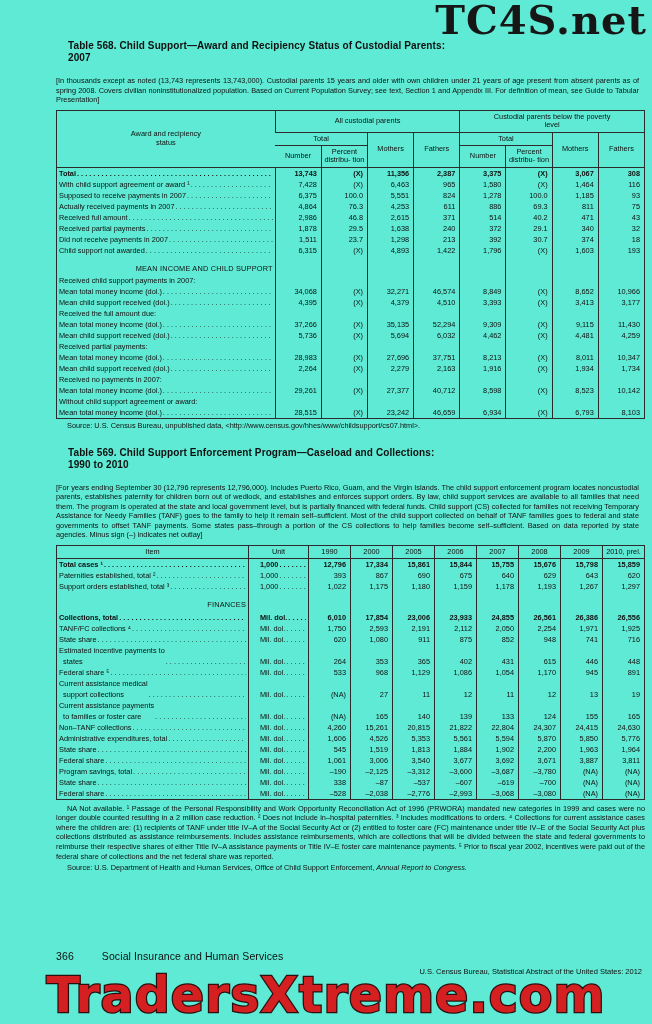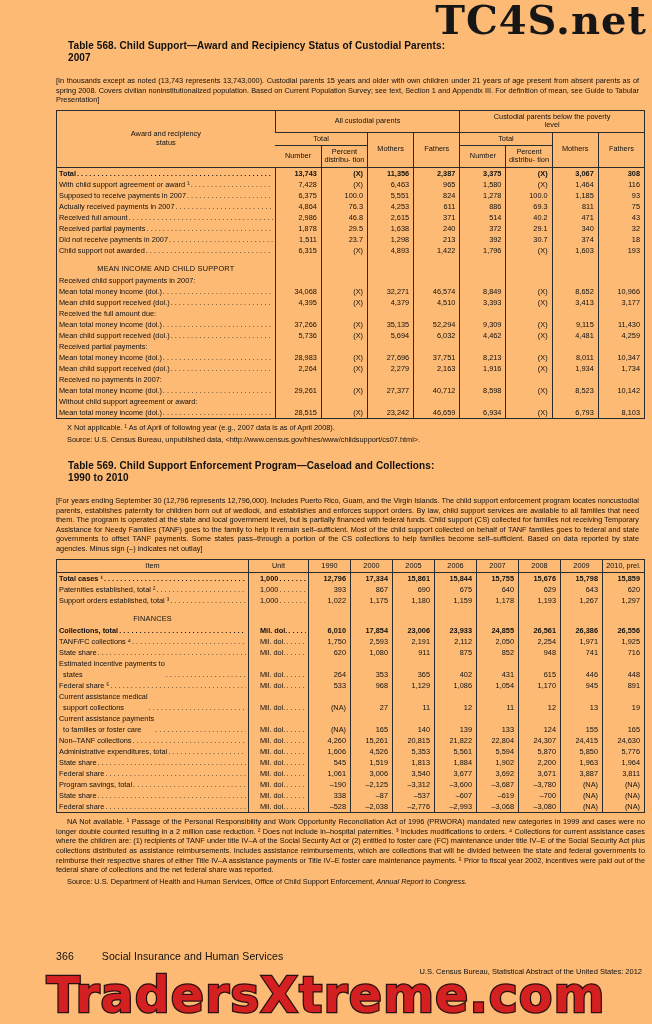--- a/index.html
+++ b/index.html
@@ -1,16 +1,16 @@
 <!DOCTYPE html>
 <html><head>
 <meta charset="utf-8">
 <style>
   html,body{margin:0;padding:0}
-  .page{width:652px;height:1024px;background:#fdba74;position:relative;overflow:hidden;
+  .page{width:652px;height:1024px;background:#5eead4;position:relative;overflow:hidden;
         font-family:"Liberation Sans","DejaVu Sans",sans-serif;color:#101010}
   .content{position:absolute;left:56px;top:0;width:589px}
 
   .tbl-title{font-size:10px;font-weight:bold;line-height:1.2;letter-spacing:.1px;margin:12px}
   .t568{margin-top:40px}
   .t569{margin-top:16px}
 
   .note{font-size:7.35px;line-height:1.3;margin:4px 6px 0 0;text-align:justify}
 
   table.stat{border-collapse:collapse;width:100%;margin-top:5px;font-size:7.35px;
@@ -24,21 +24,21 @@
   .narrowhead{max-width:118px}
   .stat td{line-height:1.5}
   .stat td.num{text-align:right;padding-right:4px;white-space:nowrap}
   .stat td.unit{text-align:left;padding-left:11px;overflow:hidden}
   .stat td.stub{overflow:hidden}
   .ind0{padding-left:3px}
   .ind1{padding-left:10px}
   .ind2{padding-left:17px}
   .ind3{padding-left:24px}
   tr.b{font-weight:bold}
-  td.section{text-align:center;padding-top:7px;padding-bottom:1px;letter-spacing:.2px}
+  td.section{text-align:right;padding-top:7px;padding-bottom:1px;letter-spacing:.2px}
 
   .leader{display:flex;overflow:hidden}
   .leader .lbl{flex:0 1 auto;white-space:pre-wrap}
   .leader .dots{flex:1 1 6px;overflow:hidden;white-space:nowrap;align-self:flex-end;margin-left:1px}
   .leader .dots::before{content:" . . . . . . . . . . . . . . . . . . . . . . . . . . . . . . . . . . . . . . . . . . . . . . . . . . . . . . . . . . . . . . . . . . . . . ."}
 
   .footline{font-size:7.35px;line-height:1.3;margin:2px 0 0 0;text-indent:11px;text-align:justify}
   .footline.first{margin-top:4px}
   .it{font-style:italic}
 
@@ -429,21 +429,20 @@
             <td class="num">23,242</td>
             <td class="num">46,659</td>
             <td class="num">6,934</td>
             <td class="num">(X)</td>
             <td class="num">6,793</td>
             <td class="num">8,103</td>
           </tr>
         </tbody>
     </table>
 
-    <p class="footline first">X Not applicable.  ¹ As of April of following year (e.g., 2007 data is as of April 2008).</p>
     <p class="footline">Source: U.S. Census Bureau, unpublished data, &lt;http://www.census.gov/hhes/www/childsupport/cs07.html&gt;.</p>
 
     <h2 class="tbl-title t569">
       <span>Table 569. Child Support Enforcement Program—Caseload and Collections:</span><br>
       <span>1990 to 2010</span>
     </h2>
 
     <p class="note">[For years ending September 30 (12,796 represents 12,796,000). Includes Puerto Rico, Guam, and the Virgin Islands. The child support enforcement program locates noncustodial parents, establishes paternity for children born out of wedlock, and establishes and enforces support orders. By law, child support services are available to all families that need them. The program is operated at the state and local government level, but is partially financed with federal funds. Child support (CS) collected for families not receiving Temporary Assistance for Needy Families (TANF) goes to the family to help it remain self–sufficient. Most of the child support collected on behalf of TANF families goes to federal and state governments to offset TANF payments. Some states pass–through a portion of the CS collections to help families become self–sufficient. Based on data reported by state agencies. Minus sign (–) indicates net outlay]</p>
 
     <table class="stat">

